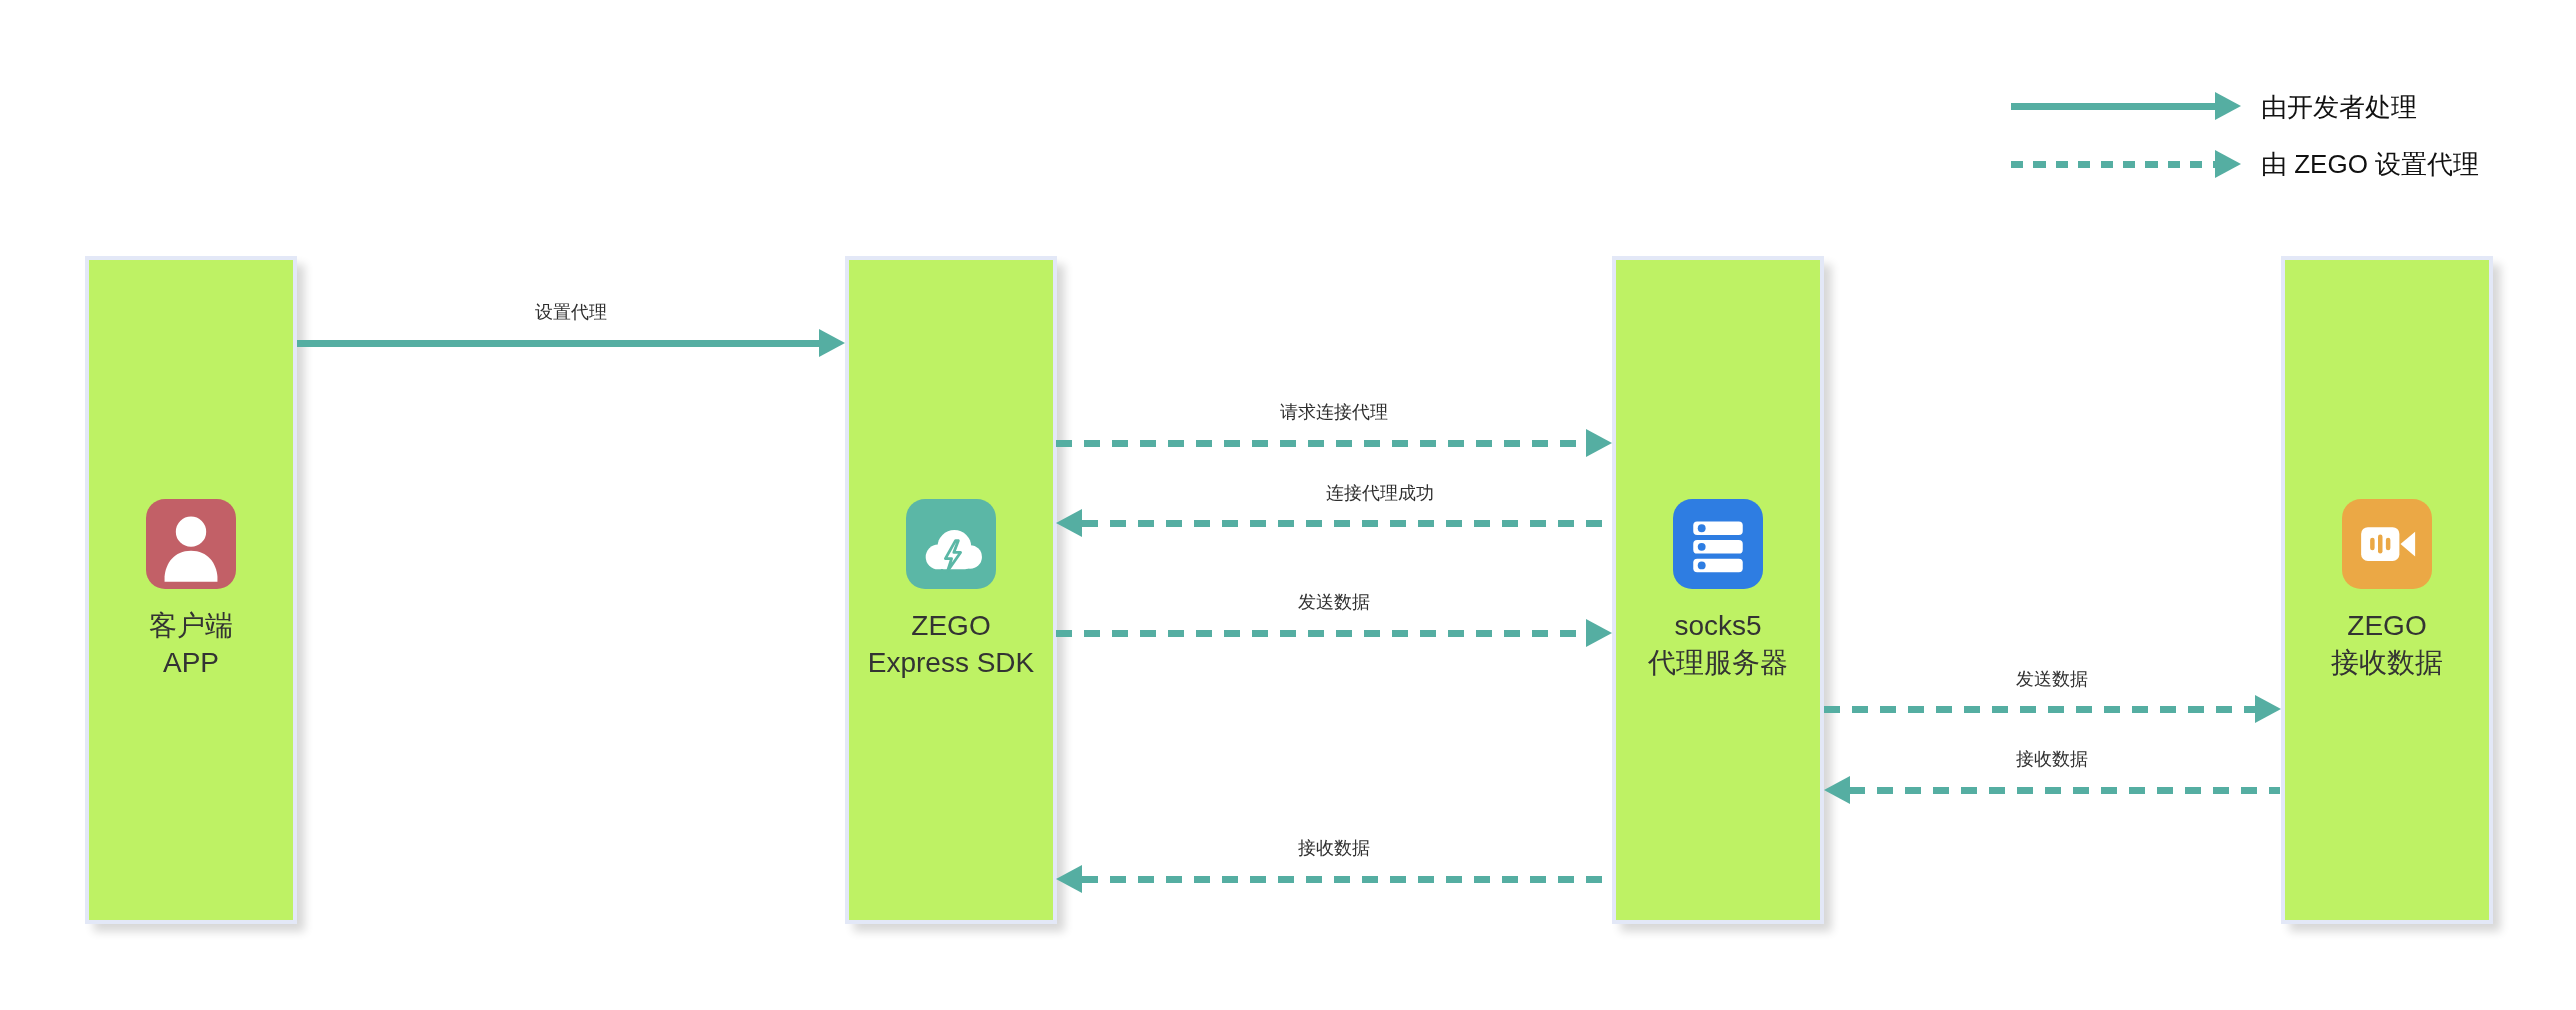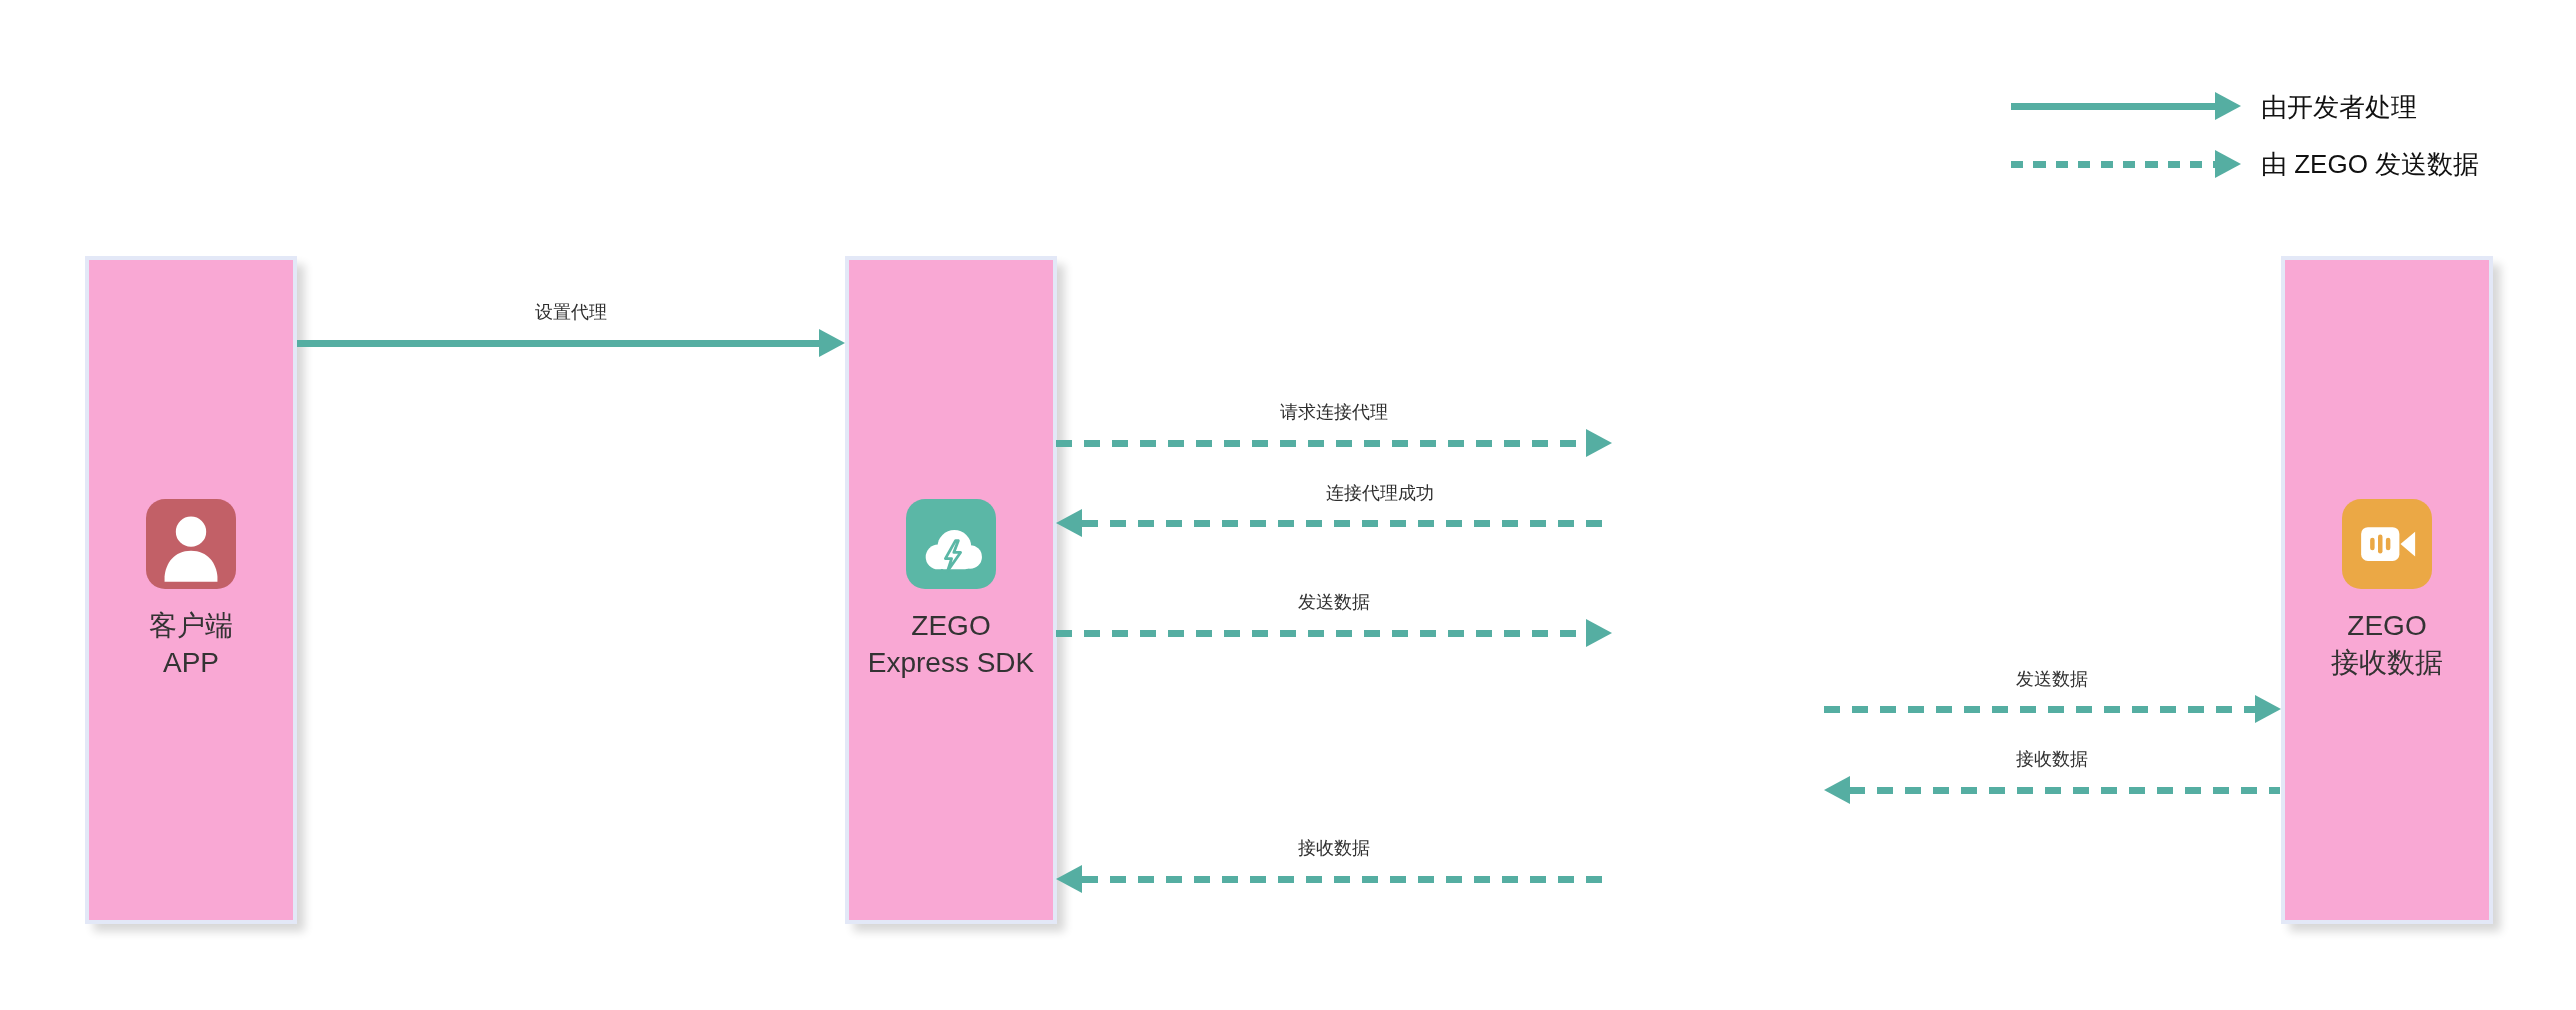--- a/index.html
+++ b/index.html
@@ -2,21 +2,21 @@
 <html style="font-size:9px"><head>
 <meta charset="utf-8">
 <style>
   html,body{margin:0;padding:0;background:#ffffff;}
   body{font-family:"Liberation Sans","DejaVu Sans",sans-serif;}
   .canvas{position:relative;width:2576px;height:941px;background:#ffffff;overflow:hidden;}
 
   
   .node{
     position:absolute;top:256px;width:212px;height:668px;
-    box-sizing:border-box;background:#f9a8d4;border:4.5px solid #E3E8F7;
+    box-sizing:border-box;background:#bef264;border:4.5px solid #E3E8F7;
     box-shadow:7.8px 7.8px 9px rgba(0,0,0,0.16);
     display:flex;flex-direction:column;align-items:center;justify-content:center;
   }
   .node-icon{width:90px;height:90px;margin-bottom:19px;}
   .node-title{font-size:28px;line-height:1.32;color:#333333;text-align:center;white-space:nowrap;}
 
   
   .flow-line{position:absolute;height:7.3px;}
   .flow-line.solid{background:#55AEA2;}
   .flow-line.dashed{background:repeating-linear-gradient(to right,#55AEA2 0 15.7px,transparent 15.7px 28px);}
@@ -36,21 +36,21 @@
 
 <div class="canvas">
 
   <div>
     <div class="flow-line solid" style="left:2011px;top:103px;width:204px;"></div>
     <div class="head right" style="left:2215px;top:92px;"></div>
     <div class="legend-label" style="left:2261px;top:90px;">由开发者处理</div>
 
     <div class="flow-line dashed" style="left:2011px;top:161px;width:204px;background:repeating-linear-gradient(to right,#55AEA2 0 12.3px,transparent 12.3px 22.4px);"></div>
     <div class="head right" style="left:2215px;top:150px;"></div>
-    <div class="legend-label" style="left:2261px;top:147px;">由 ZEGO 发送数据</div>
+    <div class="legend-label" style="left:2261px;top:147px;">由 ZEGO 设置代理</div>
   </div>
 
   <div class="node" style="left:85px;">
     <svg class="node-icon" viewBox="0 0 160 160">
       <rect x="0" y="0" width="160" height="160" rx="34" fill="#C26067"></rect>
       <circle cx="80" cy="58" r="27" fill="#ffffff"></circle>
       <path d="M80 92 C 50 92 35 114 33 138 L33 147 L127 147 L127 138 C125 114 110 92 80 92 Z" fill="#ffffff"></path>
     </svg>
     <div class="node-title">
       <div>客户端</div>
@@ -68,20 +68,39 @@
         <rect x="55" y="96" width="62" height="29" rx="12"></rect>
       </g>
       <path d="M88 74 L70 106 L81 106 L74 128 L97 95 L85 95 L93 74 Z" fill="none" stroke="#5BB7A6" stroke-width="5" stroke-linejoin="round"></path>
     </svg>
     <div class="node-title">
       <div>ZEGO</div>
       <div>Express SDK</div>
     </div>
   </div>
 
+  <div class="node" style="left:1612px;">
+    <svg class="node-icon" viewBox="0 0 160 160">
+      <rect x="0" y="0" width="160" height="160" rx="34" fill="#2E7DE2"></rect>
+      <g fill="#ffffff">
+        <rect x="36" y="40" width="88" height="24" rx="7"></rect>
+        <rect x="36" y="73" width="88" height="24" rx="7"></rect>
+        <rect x="36" y="106" width="88" height="24" rx="7"></rect>
+      </g>
+      <g fill="#2E7DE2">
+        <circle cx="51" cy="52" r="7"></circle>
+        <circle cx="51" cy="85" r="7"></circle>
+        <circle cx="51" cy="118" r="7"></circle>
+      </g>
+    </svg>
+    <div class="node-title">
+      <div>socks5</div>
+      <div>代理服务器</div>
+    </div>
+  </div>
 
   <div class="node" style="left:2281px;">
     <svg class="node-icon" viewBox="0 0 160 160">
       <rect x="0" y="0" width="160" height="160" rx="34" fill="#EBA845"></rect>
       <rect x="34" y="50" width="68" height="60" rx="12" fill="#ffffff"></rect>
       <g fill="#EBA845">
         <rect x="50" y="69" width="8" height="22" rx="4"></rect>
         <rect x="64" y="63" width="8" height="34" rx="4"></rect>
         <rect x="78" y="69" width="8" height="22" rx="4"></rect>
       </g>

